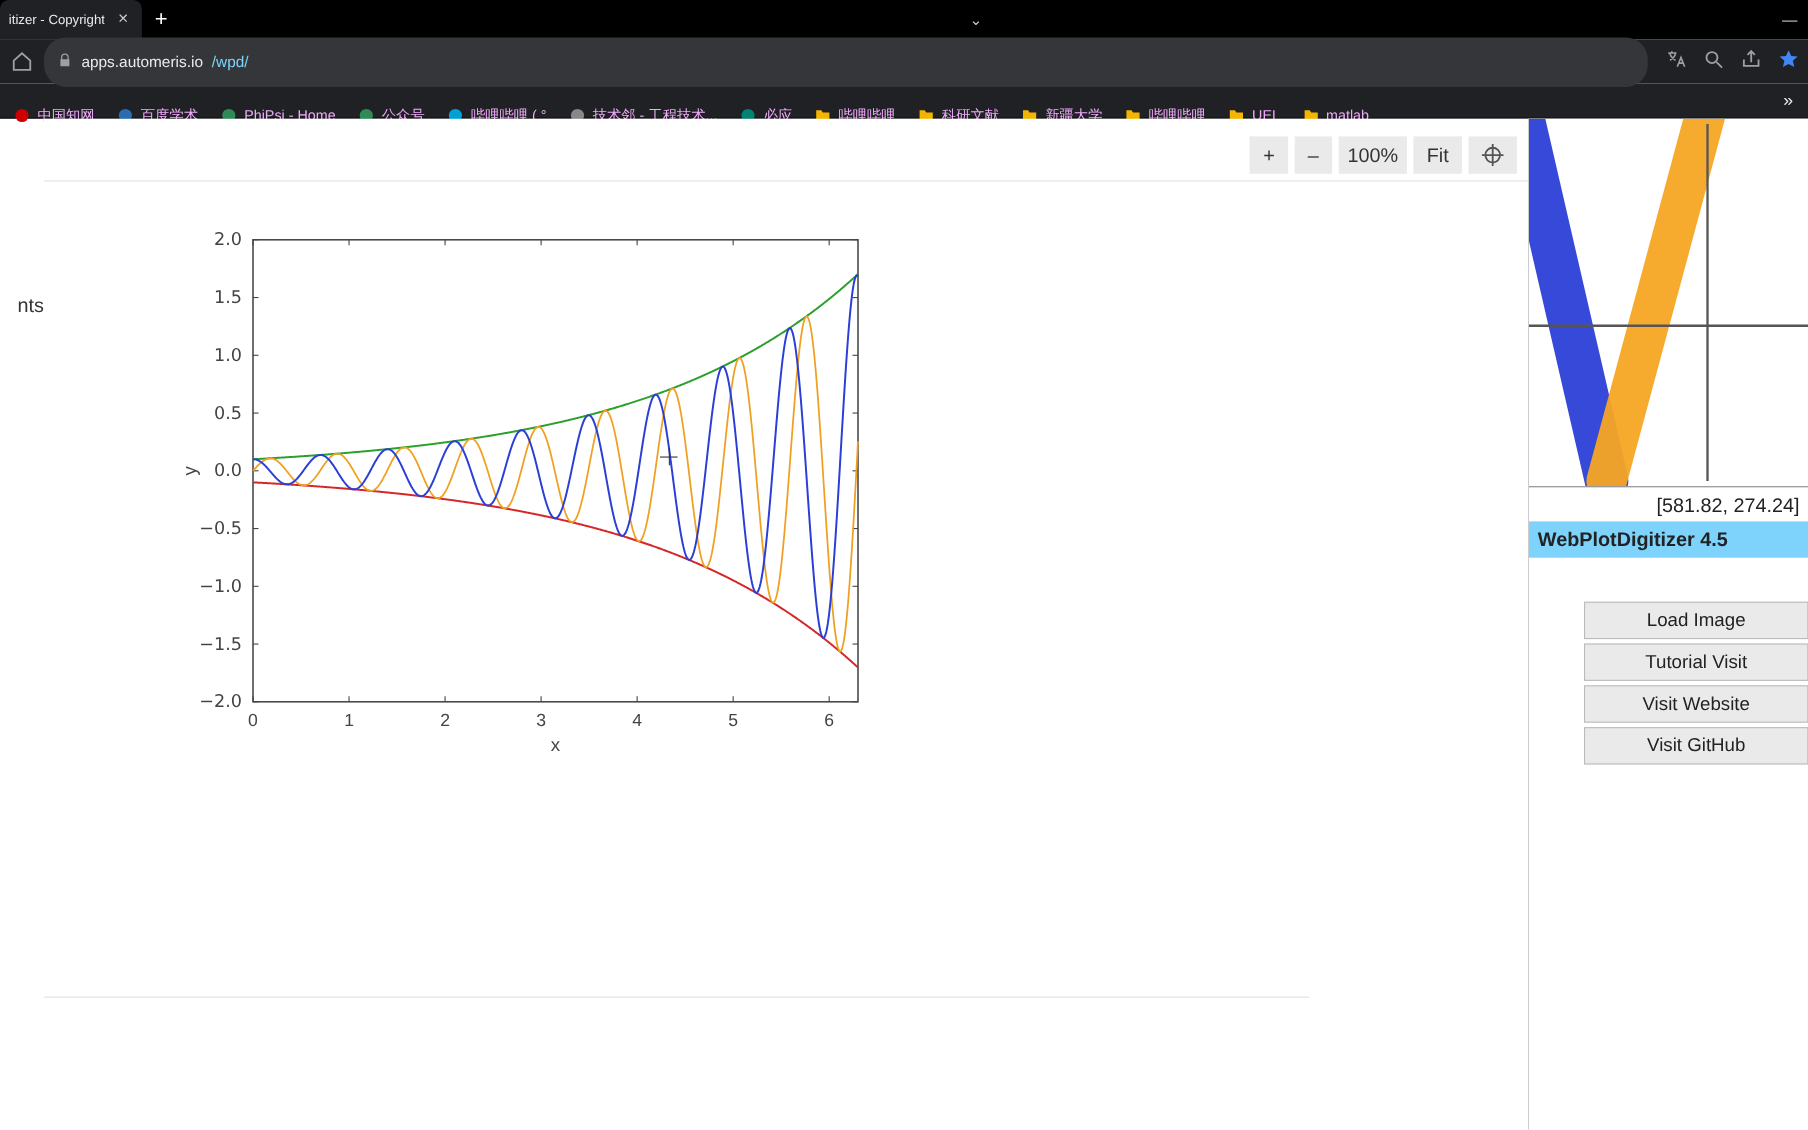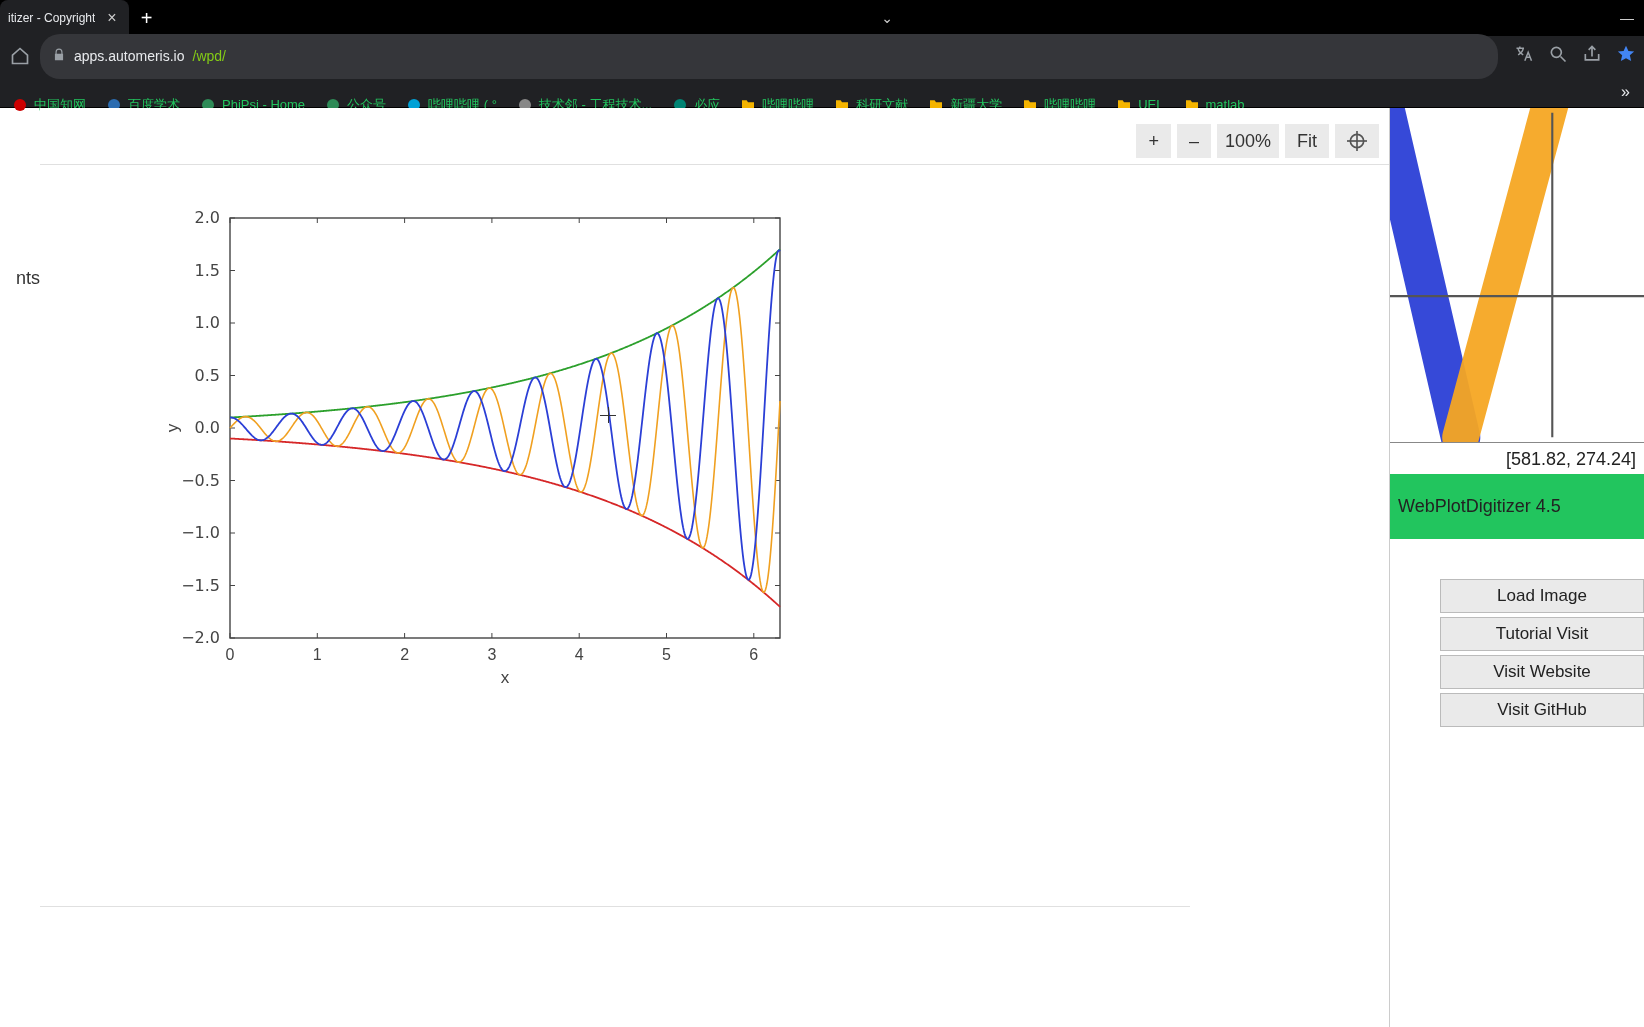--- a/index.html
+++ b/index.html
@@ -50,39 +50,39 @@
       background: #35363a;
       border-radius: 20px;
       height: 45px;
       display: flex;
       align-items: center;
       padding: 0 12px;
       gap: 8px;
     }
     .lock-icon { color: #9aa0a6; font-size: 14px; }
     .url-text { color: #e8eaed; font-size: 14px; }
-    .url-path { color: #84cc16; }
+    .url-path { color: #7dd3fc; }
     .address-right-icons { display:flex; gap:14px; color:#9aa0a6; margin-left:8px; align-items:center; }
     .star-icon { color: #4285f4; }
 
     .bookmarks-bar {
       background: #202124;
       height: 32px;
       display: flex;
       align-items: center;
       padding: 0 4px;
       gap: 4px;
       border-bottom: 1px solid #000;
     }
     .bookmark {
       display: flex;
       align-items: center;
       gap: 6px;
       padding: 4px 8px;
-      color: #22c55e;
+      color: #f0abfc;
       font-size: 13px;
       cursor: pointer;
       border-radius: 4px;
       white-space: nowrap;
       margin-top: 26px;
     }
     .bookmark-icon {
       width: 16px; height: 16px; display:inline-flex; align-items:center; justify-content:center;
       font-size: 13px;
     }
@@ -175,24 +175,25 @@
       background: #fff;
     }
     .zoom-preview svg { width:100%; height:100%; display:block; }
     .coord-readout {
       text-align: right;
       padding: 6px 8px 4px;
       font-size: 18px;
       color: #222;
     }
     .app-title {
-      background: #22c55e;
-      padding: 22px 8px;
+      background: #7dd3fc;
+      padding: 6px 8px;
       font-size: 18px;
       color: #222;
+      font-weight: bold;
     }
     .side-buttons {
       margin-top: 40px;
       display: flex;
       flex-direction: column;
       gap: 4px;
       padding-left: 50px;
     }
     .side-btn {
       background: #eaeaea;

